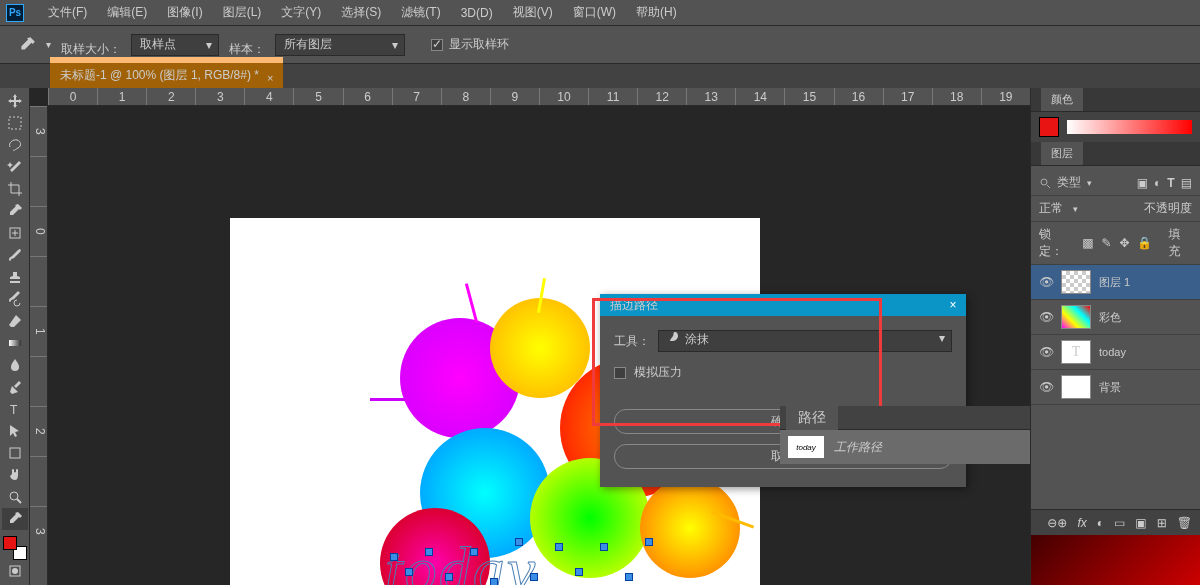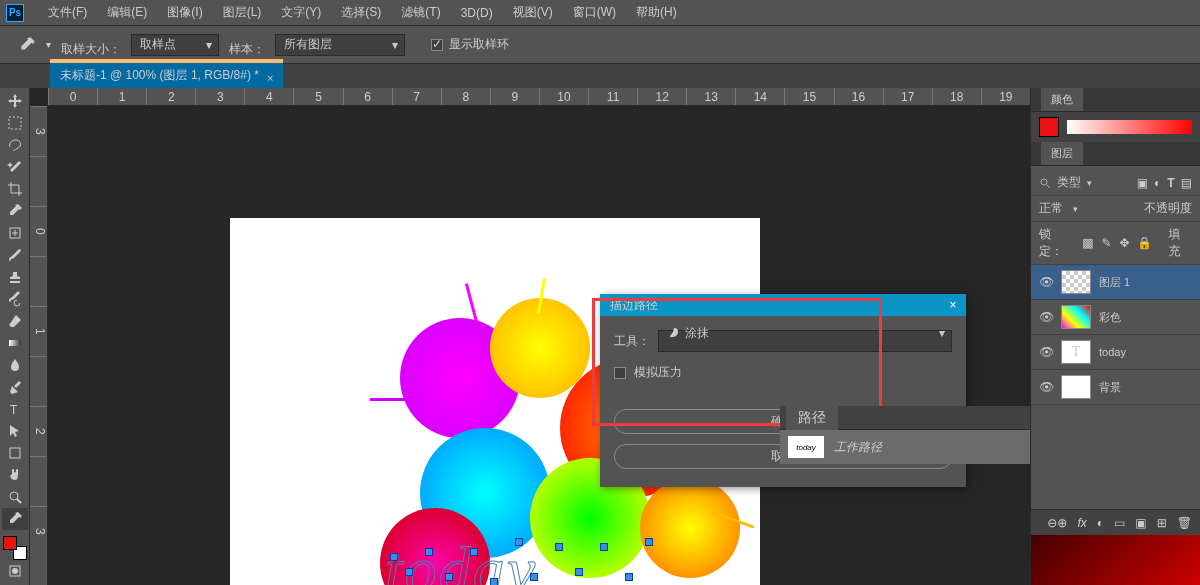--- a/index.html
+++ b/index.html
@@ -9,21 +9,21 @@
 .menu-item { padding:0 10px; cursor:default; }
 .opts-bar { height:38px; background:#535353; display:flex; align-items:center; padding-left:18px; border-bottom:1px solid #2a2a2a; gap:10px; }
 .eyedrop-ico { width:18px; height:18px; }
 .opt-label { color:#ccc;margin-top:9px; }
 .opt-select { background:#3f3f3f; border:1px solid #2a2a2a; height:22px; padding:0 30px 0 8px; position:relative; display:flex; align-items:center; min-width:88px; }
 .opt-select::after { content:"▾"; position:absolute; right:6px; color:#ccc; }
 .opt-check { display:flex; align-items:center; gap:6px; margin-left:16px; }
 .chk { width:12px; height:12px; border:1px solid #888; background:#3f3f3f; position:relative; }
 .chk.on::after { content:"✓"; position:absolute; top:-3px; left:0; font-size:12px; color:#ccc; }
 .doc-tabs { height:24px; background:#424242; display:flex; align-items:flex-end; padding-left:50px; }
-.doc-tab { background:#0369a1; padding:4px 10px; font-size:11px; display:flex; align-items:flex-end; gap:8px; border-top:4px solid #fdba74; }
+.doc-tab { background:#a16207; padding:4px 10px; font-size:11px; display:flex; align-items:flex-end; gap:8px; border-top:6px solid #fdba74; }
 .doc-close { font-size:11px; }
 .main { display:flex; height:497px; }
 .toolcol { width:30px; background:#535353; display:flex; flex-direction:column; align-items:center; padding-top:2px; gap:0; border-right:1px solid #2a2a2a; }
 .tool { width:26px; height:22px; display:flex; align-items:center; justify-content:center; cursor:default; position:relative; }
 .tool svg{ width:16px; height:16px; }
 .tool.sel { background:#3f3f3f; }
 .fgbg { width:24px; height:24px; position:relative; margin-top:6px; }
 .fgbg .bg { position:absolute; right:0; bottom:0; width:14px; height:14px; background:#fff; border:1px solid #000; }
 .fgbg .fg { position:absolute; left:0; top:0; width:14px; height:14px; background:#e81414; border:1px solid #000; }
 .canvas-zone { flex:1; background:#262626; position:relative; overflow:hidden; }
@@ -37,21 +37,21 @@
 .spike { position:absolute; }
 .path-text { position:absolute; left:155px; top:315px; font-family:cursive; font-size:64px; font-style:italic; color:transparent; -webkit-text-stroke:1px #4a7fb5; letter-spacing:2px; }
 .anchor { position:absolute; width:8px; height:8px; background:#3b8ee6; border:1px solid #0040a0; }
 
 .dlg { position:absolute; left:570px; top:206px; width:366px; background:#535353; box-shadow:2px 2px 8px rgba(0,0,0,.4); }
 .dlg-title { height:22px; background:#0b95c6; display:flex; align-items:center; justify-content:space-between; padding:0 0 0 10px; font-size:12px; color:#fff; }
 .dlg-x { width:26px; height:22px; background:#0b95c6; color:#fff; display:flex; align-items:center; justify-content:center; }
 .dlg-body { padding:14px 14px 18px; display:flex; gap:16px;flex-direction:column; }
 .dlg-form { flex:1; }
 .dlg-row { display:flex; align-items:center; gap:8px; margin-bottom:12px; }
-.dlg-sel { flex:1; background:#3f3f3f; border:1px solid #2a2a2a; height:22px; display:flex; align-items:center; padding:0 22px 16px 8px; gap:6px; position:relative; }
+.dlg-sel { flex:1; background:#3f3f3f; border:1px solid #2a2a2a; height:22px; display:flex; align-items:flex-start; padding:0 22px 16px 8px; gap:6px; position:relative; }
 .dlg-sel::after{content:"▾"; position:absolute; right:6px;}
 .dlg-btns { display:flex; flex-direction:column; gap:10px; }
 .dlg-btn { border:1px solid #888; border-radius:12px; padding:3px 14px; text-align:center; min-width:54px; }
 .red-out { position:absolute; left:562px; top:210px; width:290px; height:128px; border:3px solid #ef3b3b; pointer-events:none; }
 
 .paths-pan { position:absolute; left:750px; top:318px; width:278px; background:#535353; }
 .paths-pan .hdr { height:24px; background:#424242; display:flex; align-items:center; justify-content:space-between; padding:0 6px; border-bottom:1px solid #2a2a2a;}
 .paths-pan .tab { background:#535353; padding:3px 12px; font-size:14px;}
 .paths-pan .row { display:flex; align-items:center; gap:10px; padding:6px 8px; background:#6b6b6b; }
 .paths-pan .thumb { width:36px; height:22px; background:#fff; display:flex; align-items:center; justify-content:center; font-size:8px; font-style:italic; color:#000;}

